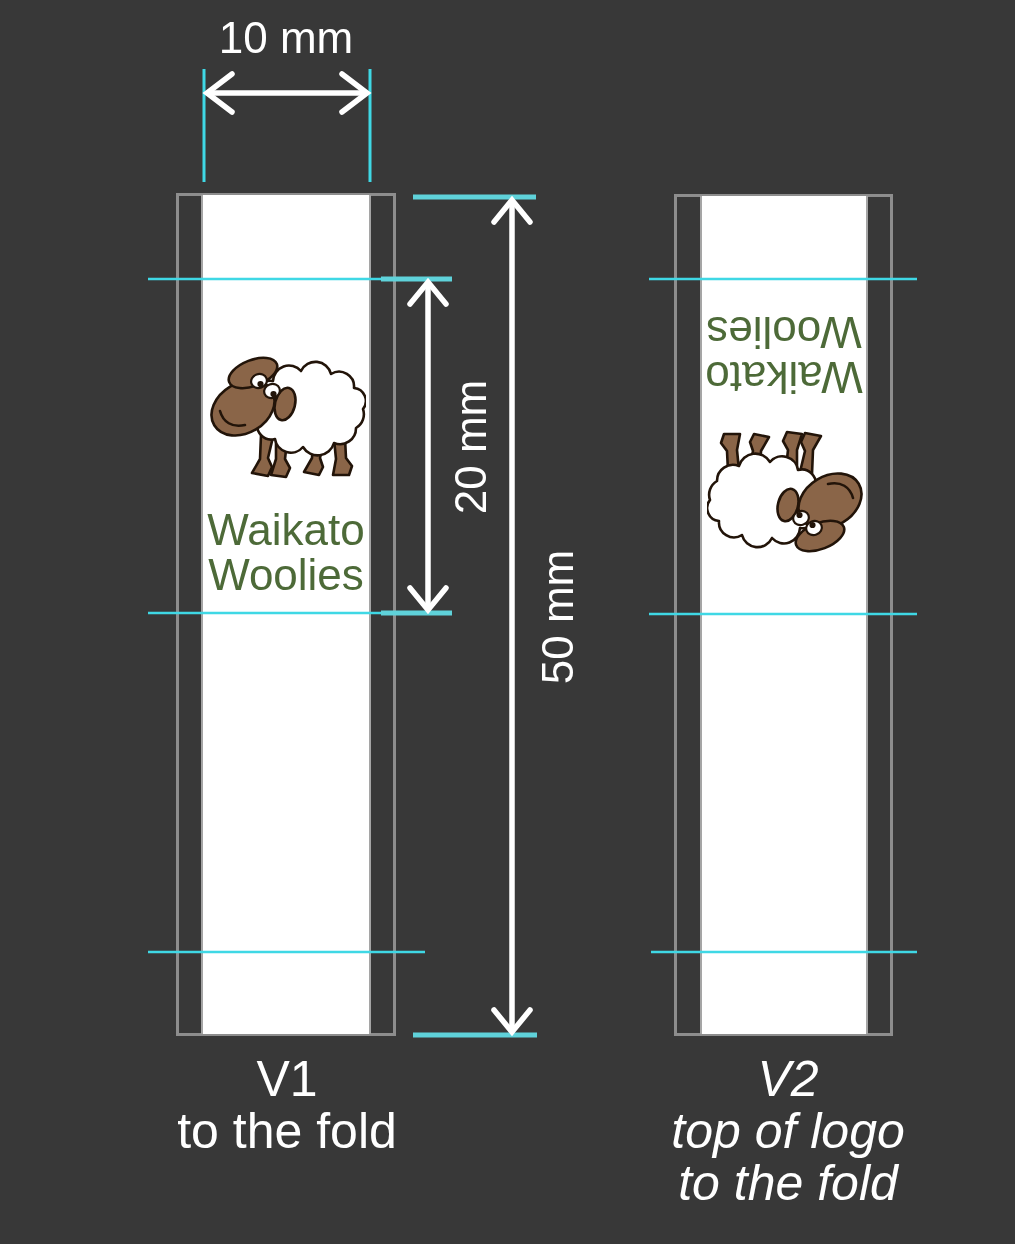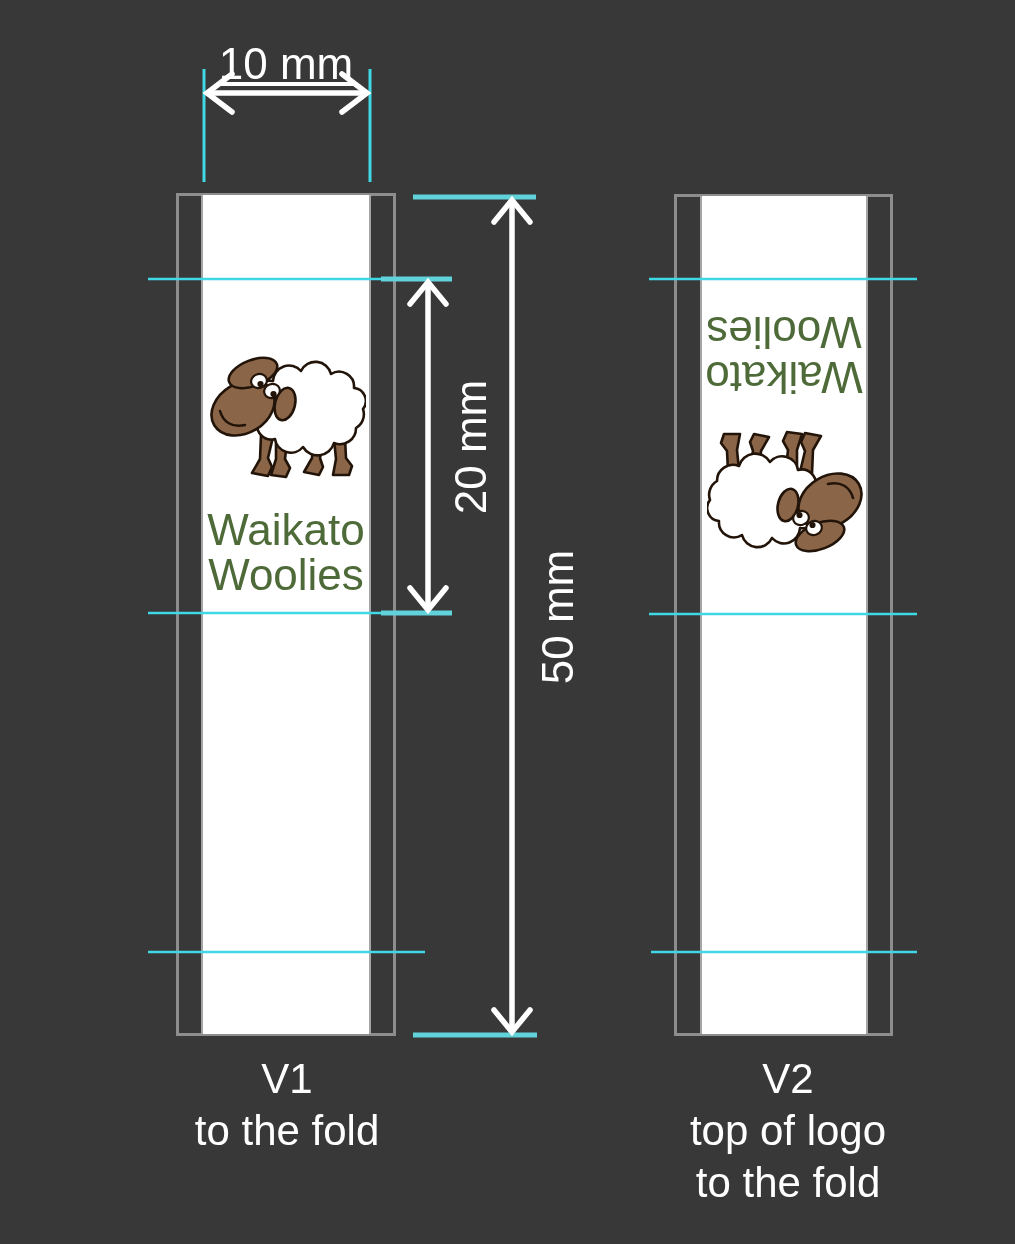--- a/index.html
+++ b/index.html
@@ -18,21 +18,21 @@
     position:absolute;color:#ffffff;font-size:44px;line-height:48px;
     text-align:center;white-space:nowrap;
   }
   .dim-text.vert{transform:rotate(-90deg);transform-origin:center center;}
   .brand-text{
     position:absolute;color:#4d6a38;font-size:44px;line-height:45px;
     text-align:center;letter-spacing:0px;
   }
   .brand-text.flipped{transform:rotate(180deg);}
   .caption{
-    position:absolute;color:#ffffff;font-size:42px;line-height:52px;text-align:center;width:380px;
+    position:absolute;color:#ffffff;font-size:50px;line-height:52px;text-align:center;width:380px;
   }
   .overlay{position:absolute;left:0;top:0;pointer-events:none;}
   .sheep{position:absolute;}
   .sheep.flipped{transform:rotate(180deg);}
 </style>
 </head>
 <body>
 
 <div class="canvas">
 
@@ -141,30 +141,30 @@
       <polyline points="410,588 428,610 446,588"></polyline>
     </g>
 
     <g stroke="#ffffff" stroke-width="5.5" fill="none" stroke-linecap="round">
       <line x1="512" y1="203" x2="512" y2="1029"></line>
       <polyline points="494,222 512,200 530,222"></polyline>
       <polyline points="494,1010 512,1032 530,1010"></polyline>
     </g>
   </svg>
 
-  <div class="dim-text" style="left:186px;top:40px;width:200px;text-decoration:underline;">10 mm</div>
+  <div class="dim-text" style="left:186px;top:14px;width:200px;">10 mm</div>
 
   <div class="dim-text vert" style="left:371px;top:423px;width:200px;height:48px;">20 mm</div>
 
   <div class="dim-text vert" style="left:458px;top:593px;width:200px;height:48px;">50 mm</div>
 
   <div class="caption" style="left:97px;top:1053px;">
     <div>V1</div>
     <div>to the fold</div>
   </div>
 
-  <div class="caption" style="left:598px;top:1053px;">
+  <div class="caption" style="left:598px;top:1053px;font-style:italic;">
     <div>V2</div>
     <div>top of logo</div>
     <div>to the fold</div>
   </div>
 
 </div>
 
 </body></html>

